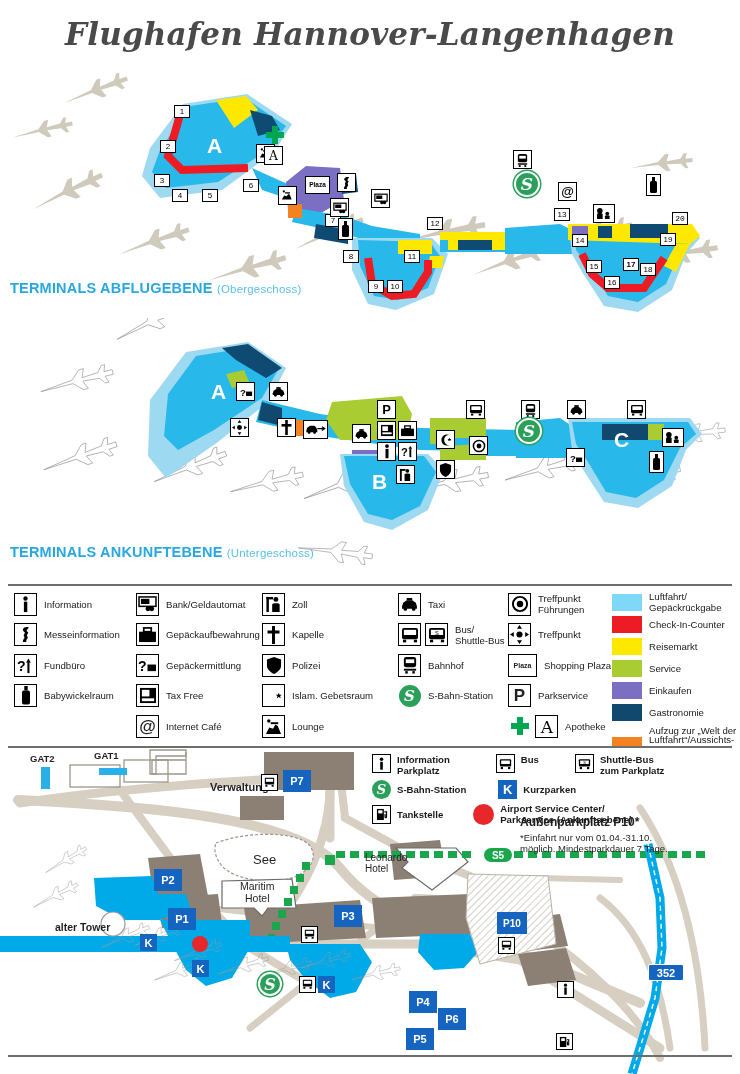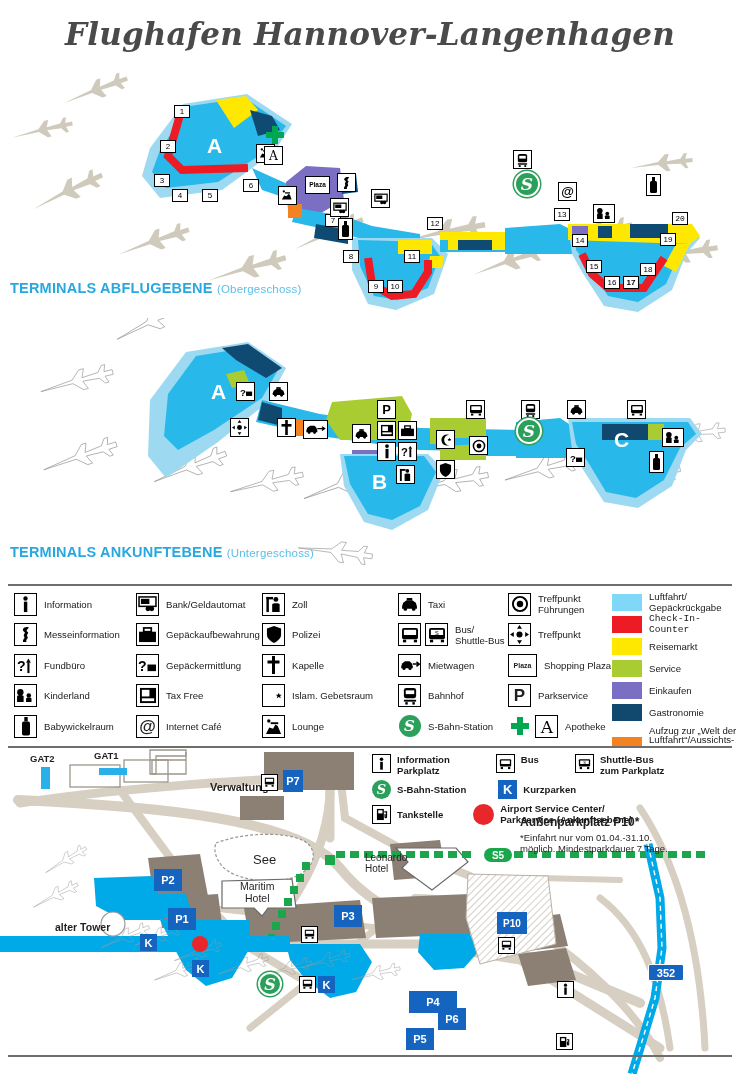--- a/index.html
+++ b/index.html
@@ -223,21 +223,21 @@
   <div class="gate" style="left:325px;top:156px;">7</div>
   <div class="gate" style="left:343px;top:192px;">8</div>
   <div class="gate" style="left:368px;top:222px;">9</div>
   <div class="gate" style="left:387px;top:222px;">10</div>
   <div class="gate" style="left:404px;top:192px;">11</div>
   <div class="gate" style="left:427px;top:159px;">12</div>
   <div class="gate" style="left:554px;top:150px;">13</div>
   <div class="gate" style="left:572px;top:176px;">14</div>
   <div class="gate" style="left:586px;top:202px;">15</div>
   <div class="gate" style="left:604px;top:218px;">16</div>
-  <div class="gate" style="left:623px;top:218px;font-weight:bold;">17</div>
+  <div class="gate" style="left:623px;top:200px;font-weight:bold;">17</div>
   <div class="gate" style="left:640px;top:205px;">18</div>
   <div class="gate" style="left:660px;top:175px;">19</div>
   <div class="gate" style="left:672px;top:154px;font-family:Liberation Mono, monospace;">20</div>
 
   <div class="ico" style="left:256px;top:86px;">
     <svg width="13" height="13" viewBox="0 0 16 16">
         <circle cx="3.5" cy="3" r="1.4" fill="#000"></circle>
         <path d="M1 13 L4 8 L7 9 L9 6 L11 7 L13 13 Z" fill="#000"></path>
         <rect x="5" y="4" width="6" height="1.6" fill="#000"></rect>
       </svg>
@@ -579,31 +579,20 @@
         <svg width="17" height="17" viewBox="0 0 18 18">
             <text x="0" y="15" font-size="15" font-weight="bold" font-family="Liberation Sans, sans-serif" fill="#000">?</text>
             <rect x="11" y="6" width="2.2" height="11" fill="#000"></rect>
             <path d="M9.6 6 L14.6 6 L12.1 1.5 Z" fill="#000"></path>
           </svg>
       </span>
       <span class="lgtext">Fundbüro</span>
     </div>
     <div class="lgrow">
       <span class="lgicon">
-        <svg width="19" height="15" viewBox="0 0 20 16">
-            <circle cx="4.5" cy="4.5" r="3.4" fill="#000"></circle>
-            <path d="M1 15 L1 9 C1 6.8 8 6.8 8 9 L8 15 Z" fill="#000"></path>
-            <circle cx="13.5" cy="8" r="2.4" fill="#000"></circle>
-            <path d="M10.6 15 L10.6 11.4 C10.6 9.8 16.4 9.8 16.4 11.4 L16.4 15 Z" fill="#000"></path>
-          </svg>
-      </span>
-      <span class="lgtext">Kinderland</span>
-    </div>
-    <div class="lgrow">
-      <span class="lgicon">
         <svg width="10" height="19" viewBox="0 0 10 19">
             <rect x="3.3" y="0" width="3.4" height="4.5" fill="#000"></rect>
             <rect x="1" y="4.5" width="8" height="14" rx="1.8" fill="#000"></rect>
           </svg>
       </span>
       <span class="lgtext">Babywickelraum</span>
     </div>
   </div>
 
   <div class="lgcol" style="left:136px;width:125px;">
@@ -661,34 +650,34 @@
             <circle cx="11.5" cy="3.6" r="2.6" fill="#000"></circle>
             <path d="M7.6 17 L7.6 9 C7.6 7.2 15.5 7.2 15.5 9 L15.5 17 Z" fill="#000"></path>
             <rect x="1.5" y="1" width="2.6" height="16" fill="#000"></rect>
             <rect x="1.5" y="1" width="7" height="2.6" fill="#000"></rect>
           </svg>
       </span>
       <span class="lgtext">Zoll</span>
     </div>
     <div class="lgrow">
       <span class="lgicon">
-        <svg width="16" height="17" viewBox="0 0 17 18">
-            <path d="M8.5 0 L16 2.5 L16 9.5 C16 14.5 8.5 18 8.5 18 C8.5 18 1 14.5 1 9.5 L1 2.5 Z" fill="#000"></path>
-          </svg>
-      </span>
-      <span class="lgtext">Polizei</span>
-    </div>
-    <div class="lgrow">
-      <span class="lgicon">
         <svg width="13" height="18" viewBox="0 0 13 18">
             <rect x="5" y="0" width="3" height="18" fill="#000"></rect>
             <rect x="0.5" y="4.5" width="12" height="3" fill="#000"></rect>
           </svg>
       </span>
       <span class="lgtext">Kapelle</span>
+    </div>
+    <div class="lgrow">
+      <span class="lgicon">
+        <svg width="16" height="17" viewBox="0 0 17 18">
+            <path d="M8.5 0 L16 2.5 L16 9.5 C16 14.5 8.5 18 8.5 18 C8.5 18 1 14.5 1 9.5 L1 2.5 Z" fill="#000"></path>
+          </svg>
+      </span>
+      <span class="lgtext">Polizei</span>
     </div>
     <div class="lgrow">
       <span class="lgicon">
         <svg width="18" height="18" viewBox="0 0 19 19">
             <path d="M13 2 A7.5 7.5 0 1 0 13 17 A6.2 6.2 0 1 1 13 2 Z" fill="#000"></path>
             <path d="M14.5 6 L15.4 8.2 L17.8 8.2 L15.9 9.6 L16.6 11.9 L14.5 10.5 L12.4 11.9 L13.1 9.6 L11.2 8.2 L13.6 8.2 Z" fill="#000"></path>
           </svg>
       </span>
       <span class="lgtext">Islam. Gebetsraum</span>
     </div>
@@ -732,31 +721,20 @@
             <text x="9.5" y="8" font-size="6" text-anchor="middle" font-family="Liberation Sans, sans-serif" fill="#000">S</text>
             <rect x="2" y="13.5" width="3.4" height="2.8" fill="#000"></rect>
             <rect x="13.6" y="13.5" width="3.4" height="2.8" fill="#000"></rect>
           </svg>
       </span>
       <span class="lgtext" style="white-space:pre-line;">Bus/
 Shuttle-Bus</span>
     </div>
     <div class="lgrow">
       <span class="lgicon">
-        <svg width="20" height="12" viewBox="0 0 21 13">
-            <path d="M1 8 L2 5 L5 2.5 L10 2.5 L12.5 5 L13.5 8 L13.5 10 L1 10 Z" fill="#000"></path>
-            <circle cx="4" cy="10.3" r="1.7" fill="#000"></circle>
-            <circle cx="10.5" cy="10.3" r="1.7" fill="#000"></circle>
-            <path d="M13.5 5.5 L19.5 5.5 M17.5 3 L20.5 5.5 L17.5 8" stroke="#000" stroke-width="1.6" fill="none"></path>
-          </svg>
-      </span>
-      <span class="lgtext">Mietwagen</span>
-    </div>
-    <div class="lgrow">
-      <span class="lgicon">
         <svg width="16" height="18" viewBox="0 0 17 19">
             <rect x="2" y="1" width="13" height="11" rx="2.5" fill="#000"></rect>
             <rect x="4" y="3.5" width="9" height="4" fill="#fff"></rect>
             <rect x="2" y="13.5" width="13" height="2" fill="#000"></rect>
             <rect x="3.5" y="16" width="2.6" height="2.6" fill="#000"></rect>
             <rect x="11" y="16" width="2.6" height="2.6" fill="#000"></rect>
           </svg>
       </span>
       <span class="lgtext">Bahnhof</span>
     </div>
@@ -816,21 +794,21 @@
   </div>
 
   <div class="lgcol" style="left:612px;width:128px;top:6px;">
     <div class="lgrow sw">
       <span class="lgsw" style="background:#7FD8F7;"></span>
       <span class="lgtext" style="white-space:pre-line;">Luftfahrt/
 Gepäckrückgabe</span>
     </div>
     <div class="lgrow sw">
       <span class="lgsw" style="background:#ED1C24;"></span>
-      <span class="lgtext" style="white-space:pre-line;font-family:Liberation Mono, monospace;">Check-In-Counter</span>
+      <span class="lgtext" style="white-space:pre-line;">Check-In-Counter</span>
     </div>
     <div class="lgrow sw">
       <span class="lgsw" style="background:#FFE800;"></span>
       <span class="lgtext" style="white-space:pre-line;">Reisemarkt</span>
     </div>
     <div class="lgrow sw">
       <span class="lgsw" style="background:#AACC33;"></span>
       <span class="lgtext" style="white-space:pre-line;">Service</span>
     </div>
     <div class="lgrow sw">
@@ -1005,25 +983,25 @@
   <div class="maplabel reg" style="left:365px;top:104px;font-size:10px;white-space:pre-line;line-height:11px;">Leonardo
 Hotel</div>
   <div class="maplabel" style="left:520px;top:67px;font-size:12px;">Außenparkplatz P10*</div>
   <div class="maplabel reg" style="left:520px;top:84px;font-size:9.5px;white-space:pre-line;line-height:11px;">*Einfahrt nur vom 01.04.-31.10.
 möglich. Mindestparkdauer 7 Tage.</div>
 
   <div style="position:absolute;left:484px;top:100px;width:28px;height:14px;background:#1aa64b;color:#fff;font-size:10px;font-weight:bold;display:flex;align-items:center;justify-content:center;border-radius:7px;">S5</div>
 
   <div style="position:absolute;left:648px;top:216px;width:36px;height:17px;background:#1565c0;color:#fff;font-size:11px;font-weight:bold;display:flex;align-items:center;justify-content:center;border:1.6px solid #fff;border-radius:2px;">352</div>
 
-  <div class="psign" style="left:283px;top:22px;width:20px;height:22px;">P7</div>
+  <div class="psign" style="left:283px;top:22px;width:28px;height:22px;">P7</div>
   <div class="psign" style="left:154px;top:121px;width:28px;height:22px;">P2</div>
   <div class="psign" style="left:168px;top:160px;width:28px;height:22px;">P1</div>
   <div class="psign" style="left:334px;top:157px;width:28px;height:22px;">P3</div>
-  <div class="psign" style="left:409px;top:243px;width:48px;height:22px;">P4</div>
+  <div class="psign" style="left:409px;top:243px;width:28px;height:22px;">P4</div>
   <div class="psign" style="left:438px;top:260px;width:28px;height:22px;">P6</div>
   <div class="psign" style="left:406px;top:280px;width:28px;height:22px;">P5</div>
   <div class="psign" style="left:497px;top:164px;width:30px;height:22px;font-size:10px;">P10</div>
 
   <div class="ksign" style="left:140px;top:186px;width:17px;height:17px;">K</div>
   <div class="ksign" style="left:192px;top:212px;width:17px;height:17px;">K</div>
   <div class="ksign" style="left:318px;top:228px;width:17px;height:17px;">K</div>
 
   <div class="tletter" style="left:115px;top:212px;font-size:15px;">A</div>
   <div class="tletter" style="left:200px;top:245px;font-size:15px;">B</div>

